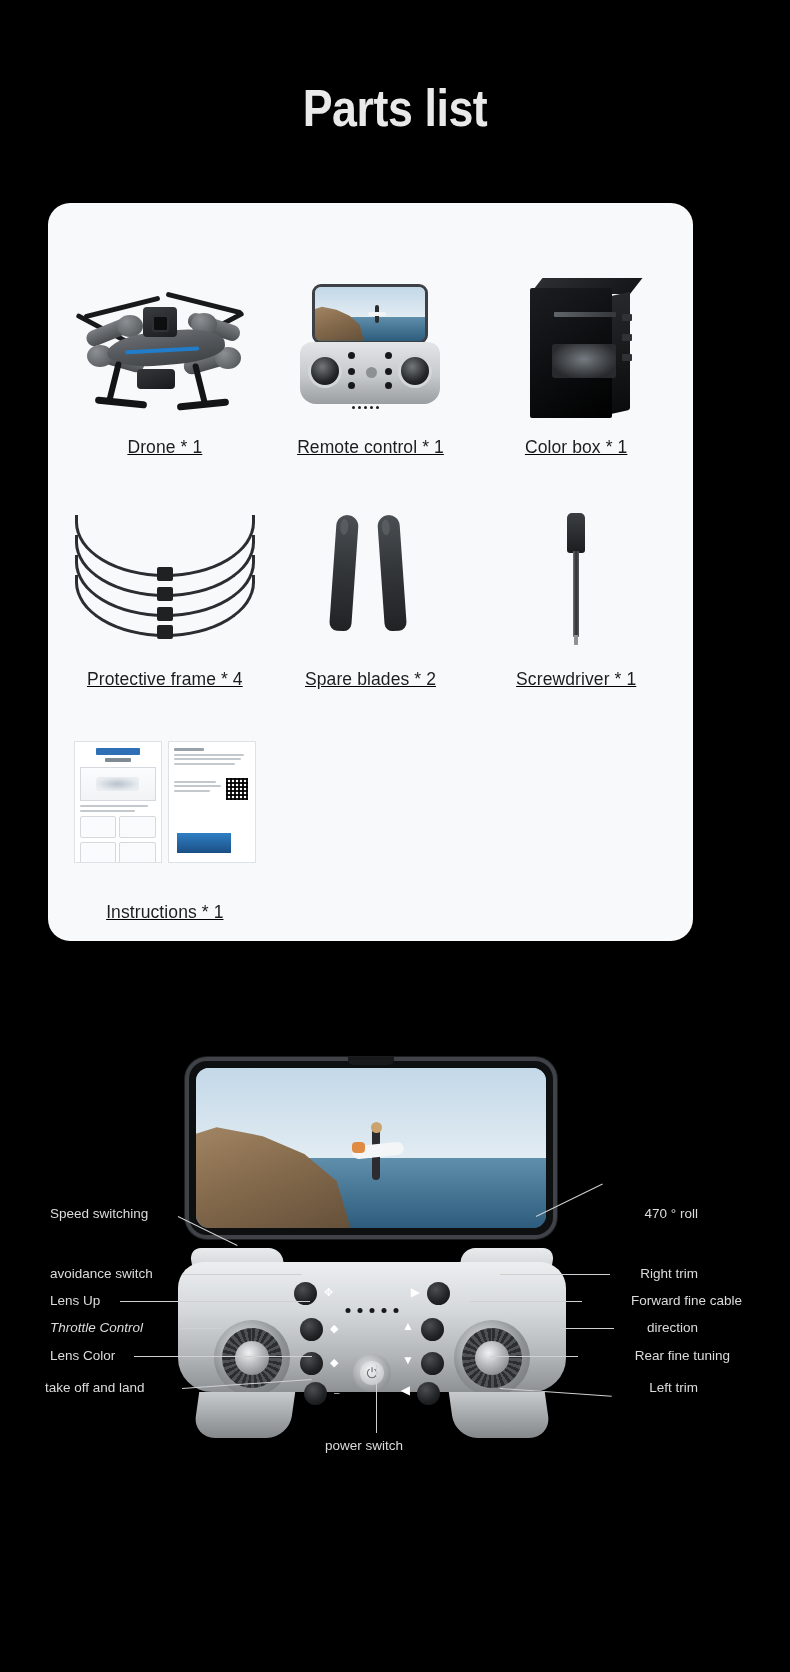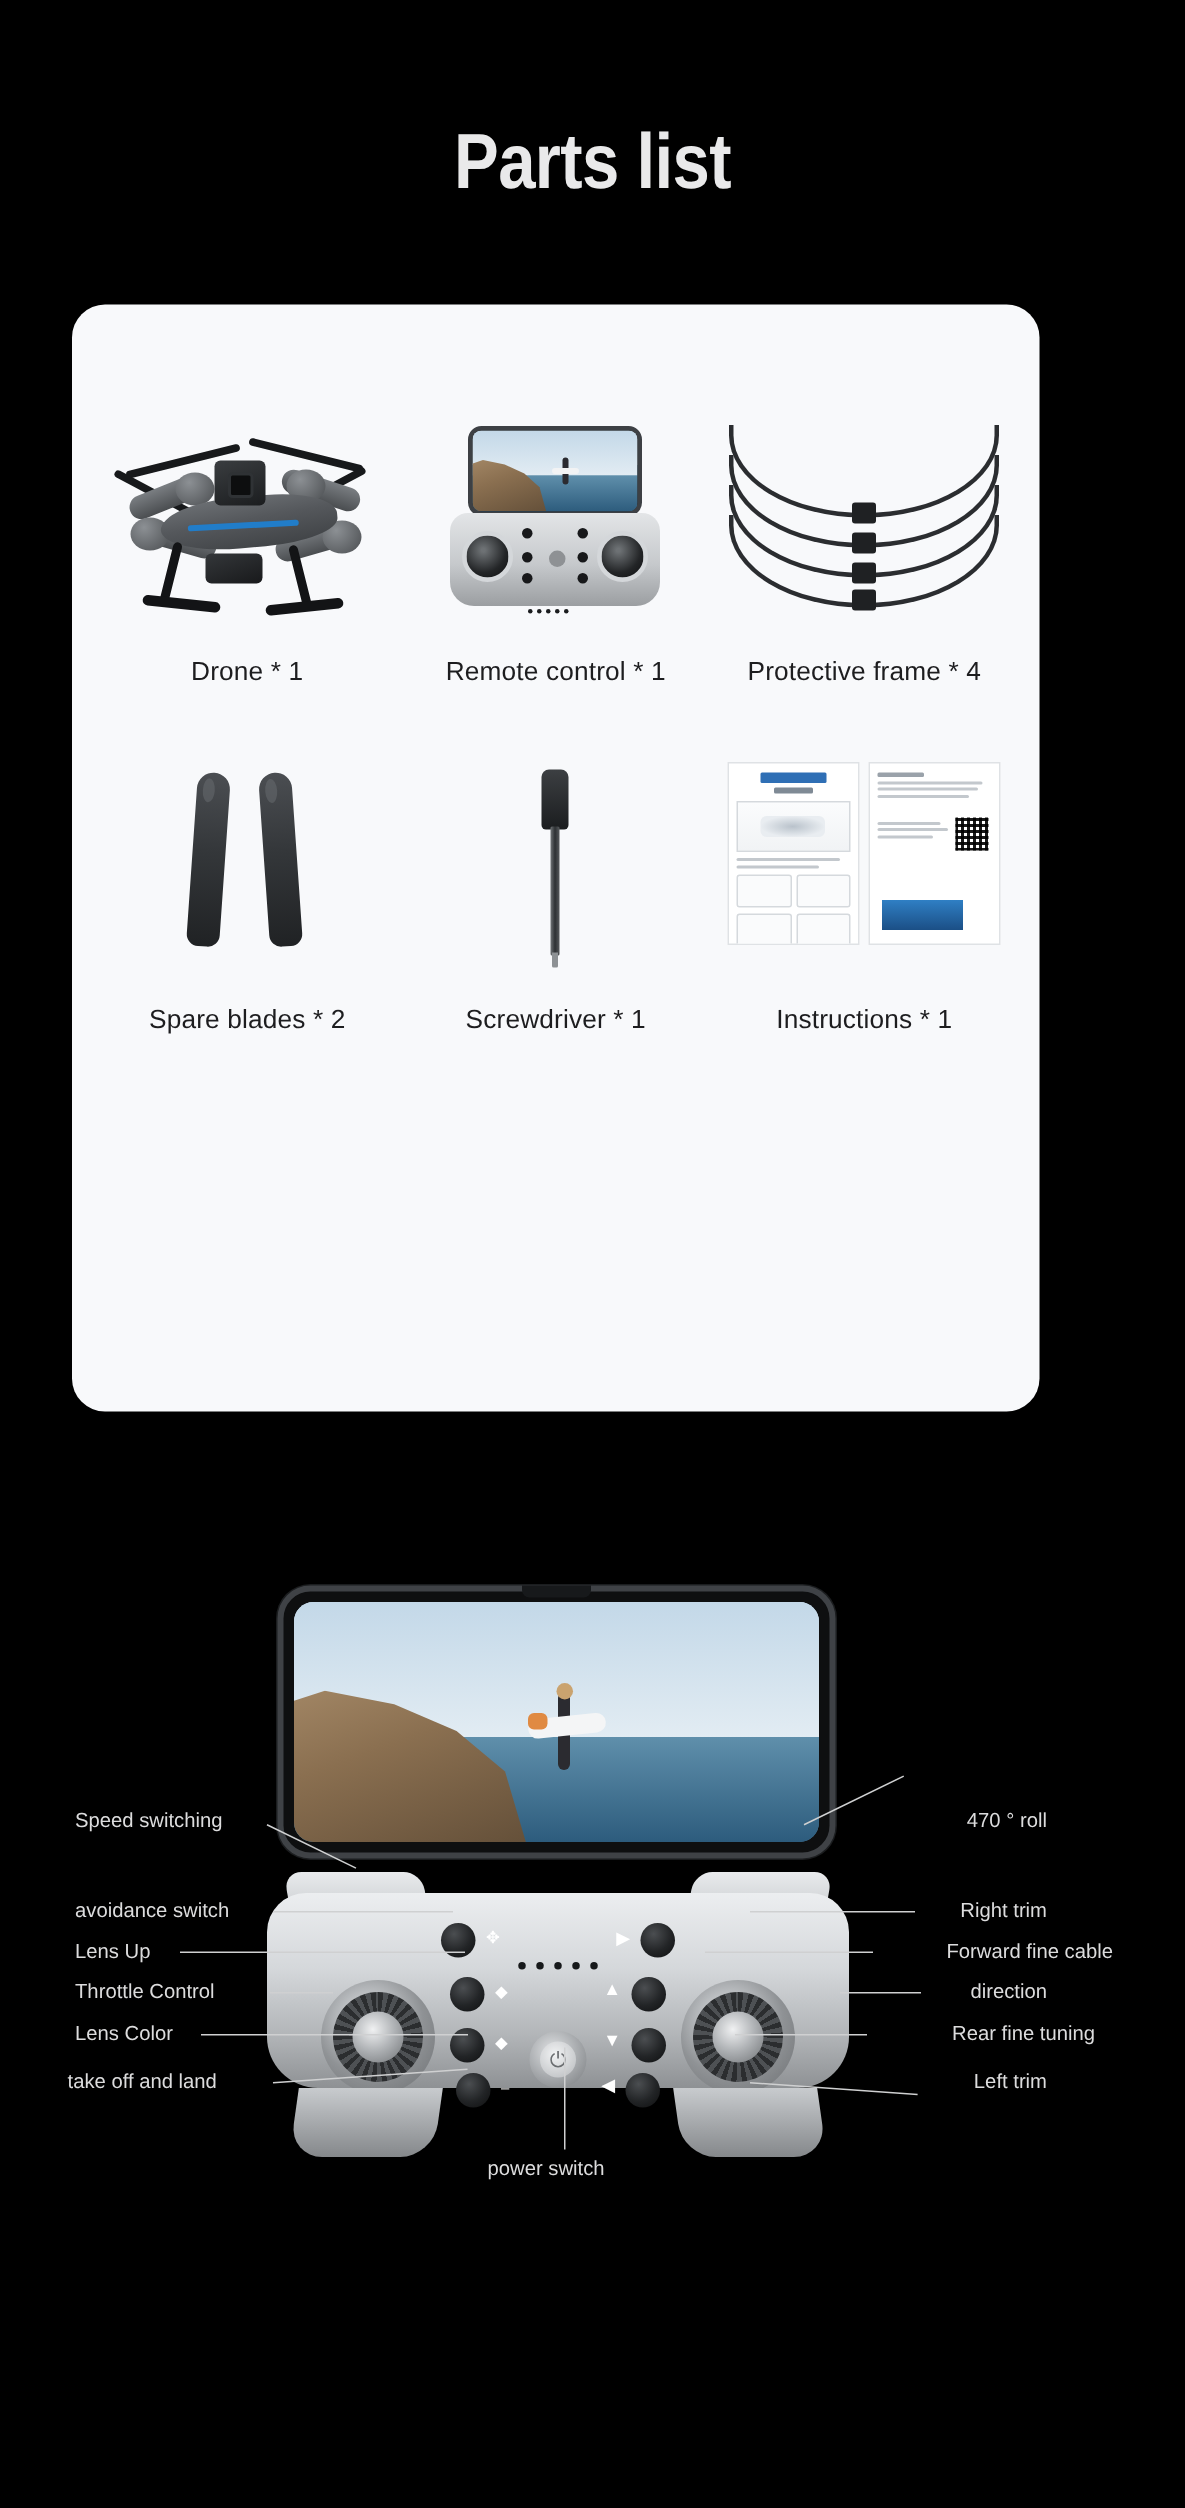--- a/index.html
+++ b/index.html
@@ -29,20 +29,21 @@
     width:645px; height:738px;
     background:#f8f9fb;
     border-radius:22px;
   }
   .parts-grid {
     position:absolute; left:0; top:0; width:100%; height:100%;
     display:grid;
     grid-template-columns:repeat(3,1fr);
     grid-template-rows:repeat(3,1fr);
     padding:22px 14px 18px 14px;
+    text-decoration:underline;
   }
   .cell { position:relative; display:flex; flex-direction:column; align-items:center; justify-content:flex-end; }
   .art { position:relative; width:100%; height:148px; display:flex; align-items:center; justify-content:center; }
   .cap {
     margin-top:14px;
     color:#1d1d1f;
     font-size:17.5px;
     letter-spacing:0.1px;
     white-space:nowrap;
     font-family:"Liberation Sans", sans-serif;
@@ -448,20 +449,36 @@
                   <i></i>
                   <i></i>
                   <i></i>
                 </div>
             </div>
           </div>
         </div>
         <div class="cap">Remote control * 1</div>
       </div>
 
+      <div class="cell">
+        <div class="art">
+          <div class="cbox">
+            <div class="top"></div>
+            <div class="side"></div>
+            <div class="front">
+              <div class="blabel"></div>
+              <div class="bimg"></div>
+            </div>
+            <div class="bbar" style="top:40px;"></div>
+            <div class="bbar" style="top:60px;"></div>
+            <div class="bbar" style="top:80px;"></div>
+          </div>
+        </div>
+        <div class="cap">Color box * 1</div>
+      </div>
 
       <div class="cell">
         <div class="art">
           <div class="frames">
             <div class="vring" style="top:4px;"></div>
             <div class="vring" style="top:24px;"></div>
             <div class="vring" style="top:44px;"></div>
             <div class="vring" style="top:64px;"></div>
             <div class="hub" style="top:56px;"></div>
             <div class="hub" style="top:76px;"></div>
@@ -609,21 +626,21 @@
 
     <div class="callout" style="left:50px;top:186px;">Speed switching</div>
     <div class="lead" style="left:178px;top:196px;width:66px;transform:rotate(26deg);"></div>
 
     <div class="callout" style="left:50px;top:246px;">avoidance switch</div>
     <div class="lead" style="left:182px;top:254px;width:120px;"></div>
 
     <div class="callout" style="left:50px;top:273px;">Lens Up</div>
     <div class="lead" style="left:120px;top:281px;width:190px;"></div>
 
-    <div class="callout" style="left:50px;top:300px;">Throttle Control</div>
+    <div class="callout" style="left:50px;top:300px;font-style:italic;">Throttle Control</div>
     <div class="lead" style="left:180px;top:308px;width:42px;"></div>
 
     <div class="callout" style="left:50px;top:328px;">Lens Color</div>
     <div class="lead" style="left:134px;top:336px;width:178px;"></div>
 
     <div class="callout" style="left:45px;top:360px;">take off and land</div>
     <div class="lead" style="left:182px;top:368px;width:130px;transform:rotate(-4deg);"></div>
 
     <div class="callout r" style="right:92px;top:186px;">470 ° roll</div>
     <div class="lead" style="left:536px;top:196px;width:74px;transform:rotate(-26deg);"></div>

